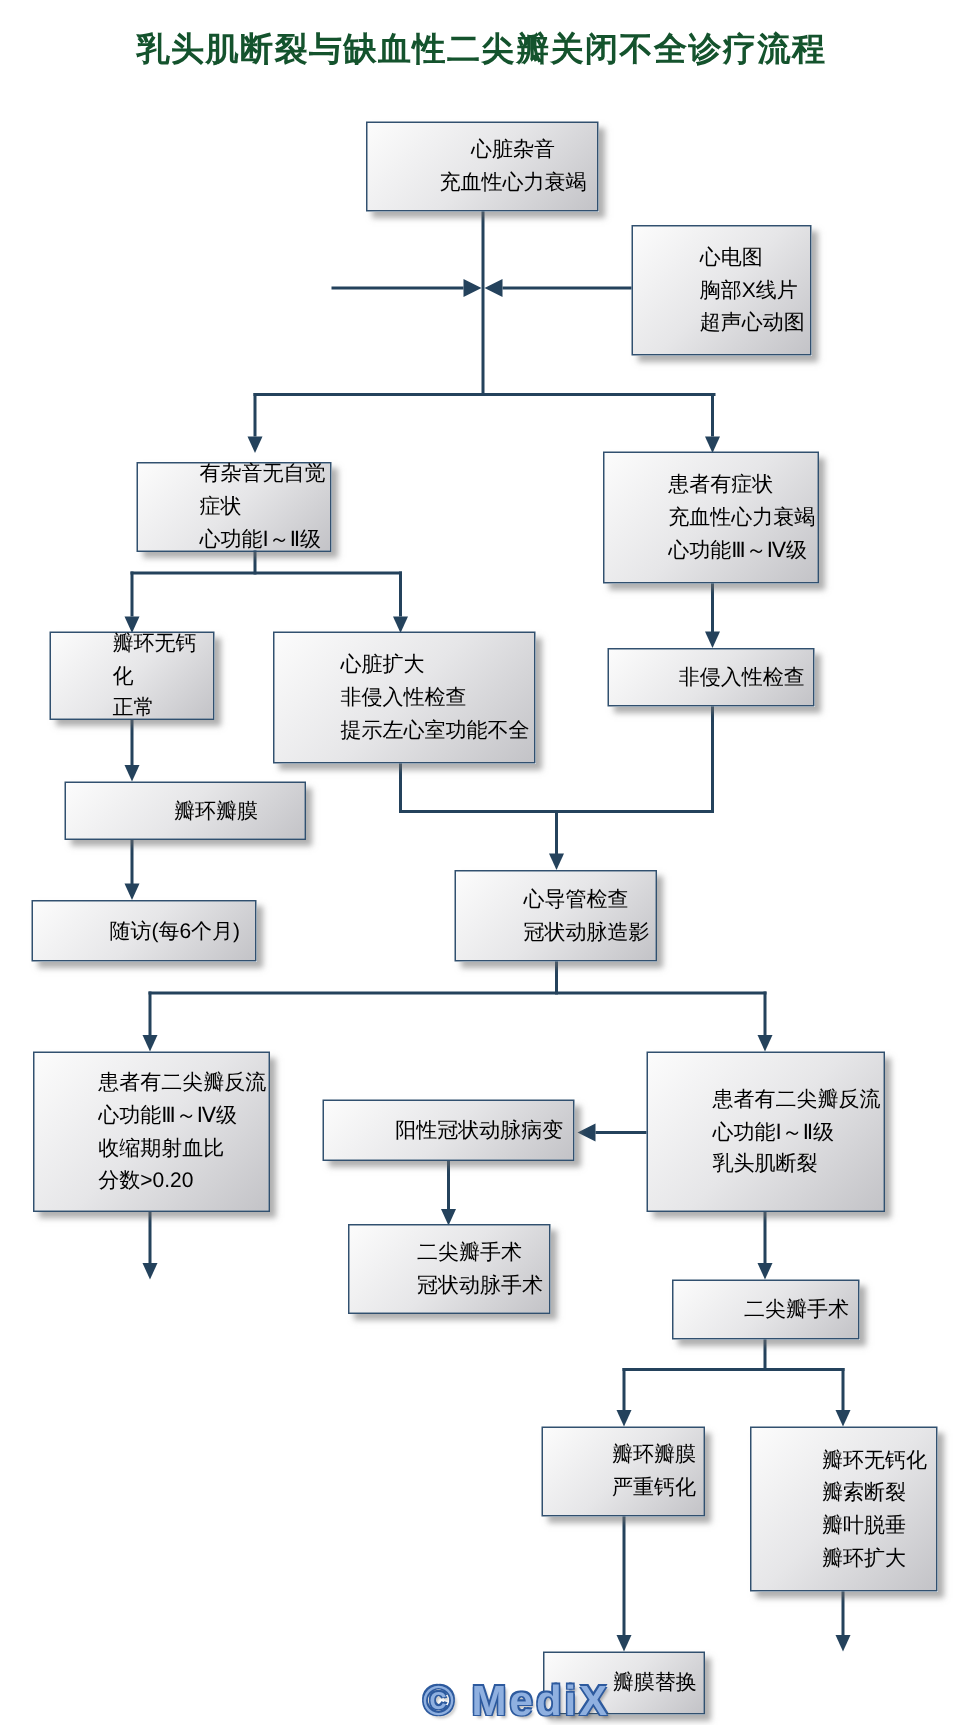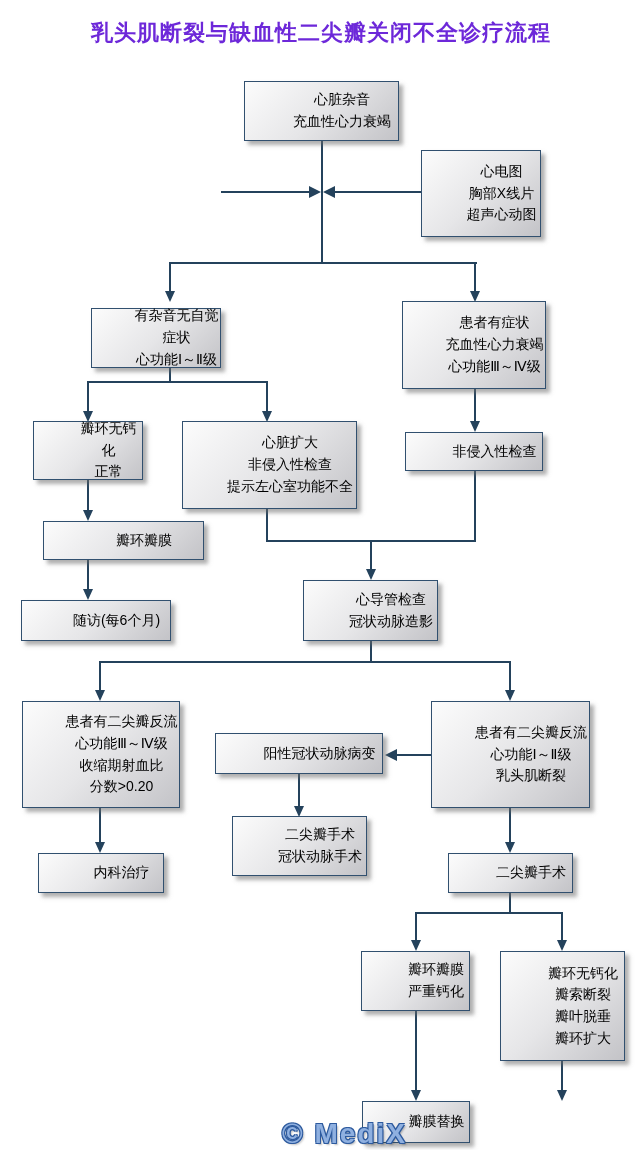--- a/index.html
+++ b/index.html
@@ -7,42 +7,42 @@
     position:relative;
     width:642px;height:1150px;
     margin:0 auto;
     background:#ffffff;
     font-family:"Liberation Sans","DejaVu Sans",sans-serif;
     overflow:hidden;
   }
   .title{
     position:absolute;left:0;top:18px;width:642px;
     text-align:center;
-    font-size:22px;font-weight:bold;color:#6d28d9;
+    font-size:22px;font-weight:bold;color:#14532d;
     letter-spacing:1px;
   }
   .node{
     position:absolute;
     box-sizing:border-box;
     border:1px solid #31506f;
     background:linear-gradient(135deg,#fcfcfc 0%,#e6e6e8 50%,#c3c3c7 100%);
     box-shadow:4px 4px 4px rgba(110,110,110,0.55);
     display:flex;align-items:center;justify-content:center;
     text-align:center;
     color:#000000;
     font-size:14px;
     z-index:2;
     padding-left:41px;
   }
   .node .lbl{
     display:inline-block;
     white-space:pre-line;
     line-height:1.55;
   }
-  .node.left .lbl{text-align:center;}
+  .node.left .lbl{text-align:left;}
   .line{position:absolute;background:#24425c;z-index:1;}
   .arr-d{position:absolute;width:0;height:0;
     border-left:5px solid transparent;border-right:5px solid transparent;
     border-top:11px solid #24425c;z-index:1;}
   .arr-l{position:absolute;width:0;height:0;
     border-top:6px solid transparent;border-bottom:6px solid transparent;
     border-right:12px solid #24425c;z-index:1;}
   .arr-r{position:absolute;width:0;height:0;
     border-top:6px solid transparent;border-bottom:6px solid transparent;
     border-left:12px solid #24425c;z-index:1;}
@@ -109,23 +109,20 @@
 分数&gt;0.20</span>
   </div>
   <div class="node" style="left:215px;top:733px;width:168px;height:41px">
     <span class="lbl">阳性冠状动脉病变</span>
   </div>
   <div class="node left" style="left:431px;top:701px;width:159px;height:107px">
     <span class="lbl">患者有二尖瓣反流
 心功能Ⅰ～Ⅱ级
 乳头肌断裂</span>
   </div>
-  <div class="node" style="left:38px;top:853px;width:126px;height:40px">
-    <span class="lbl">内科治疗</span>
-  </div>
   <div class="node left" style="left:232px;top:816px;width:135px;height:60px">
     <span class="lbl">二尖瓣手术
 冠状动脉手术</span>
   </div>
   <div class="node" style="left:448px;top:853px;width:125px;height:40px">
     <span class="lbl">二尖瓣手术</span>
   </div>
   <div class="node left" style="left:361px;top:951px;width:109px;height:60px">
     <span class="lbl">瓣环瓣膜
 严重钙化</span>

